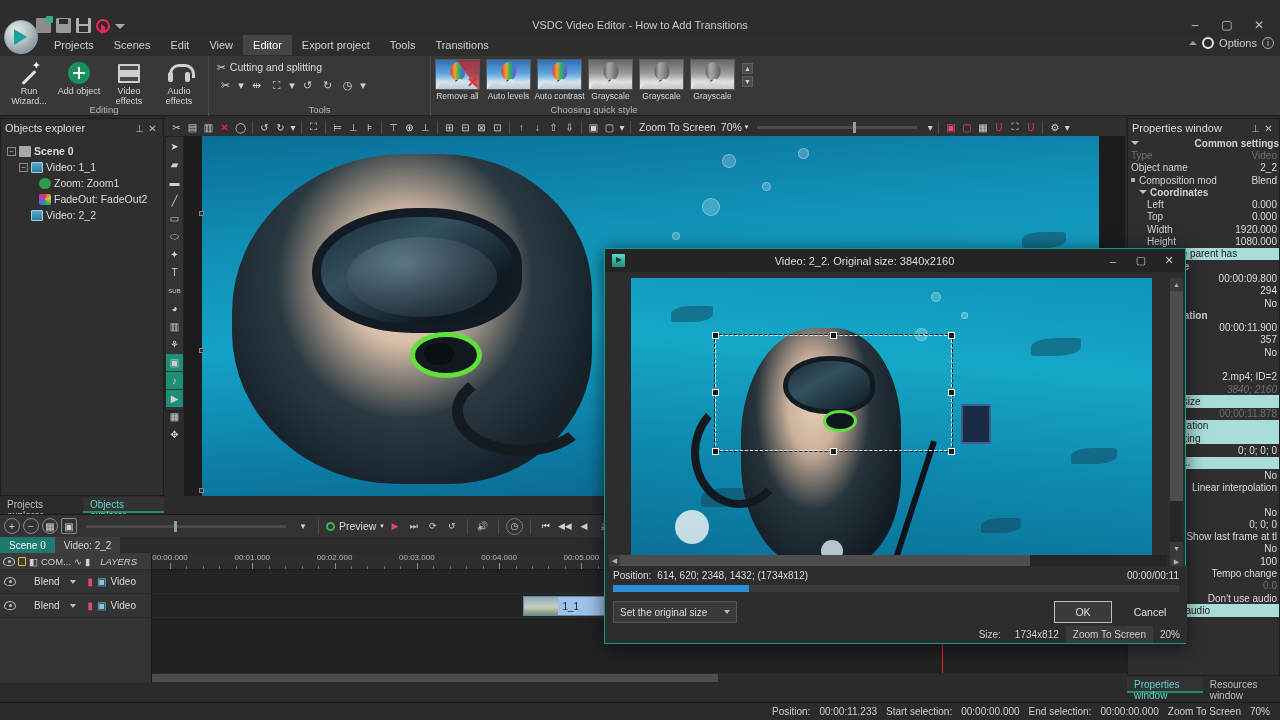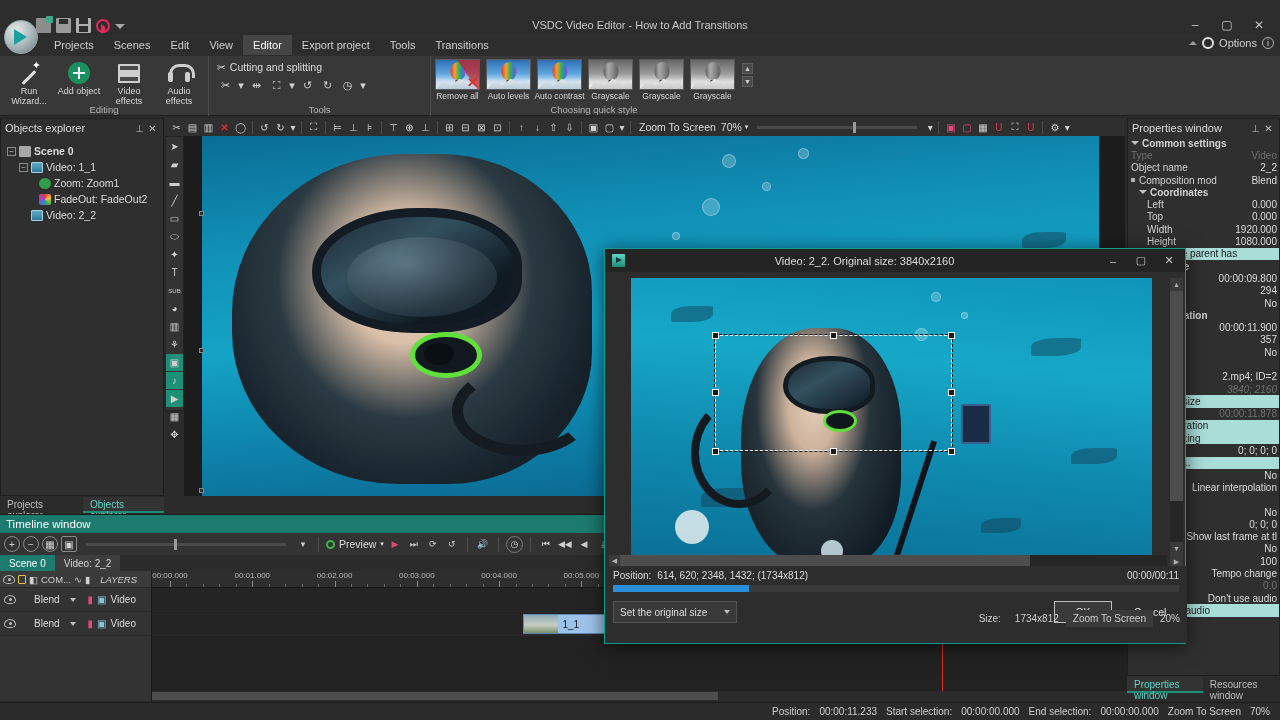--- a/index.html
+++ b/index.html
@@ -232,21 +232,21 @@
   .sel-h{position:absolute;width:7px;height:7px;background:#1a1a1a;border:1px solid #fff;}
   .dlg-foot{position:absolute;left:0;bottom:0;width:582px;height:77px;background:#2d2d2d;}
   .dlg-posrow{display:flex;align-items:center;height:18px;padding:0 8px;font-size:10px;color:#dcdcdc;}
   .dlg-prog{margin:1px 8px 0;height:7px;background:#3a3a3a;position:relative;}
   .dlg-prog .fill{position:absolute;left:0;top:0;bottom:0;width:24%;background:#2a8fd8;}
   .dlg-ctrls{display:flex;align-items:center;height:30px;padding:0 8px;margin-top:5px;}
   .dlg-sel{width:124px;height:22px;background:#3a3a3a;border:1px solid #555;display:flex;align-items:center;padding:0 6px;font-size:10px;color:#dcdcdc;cursor:pointer;}
   .dlg-sel .caret{margin-left:auto;}
   .dlg-btn{width:58px;height:22px;background:#3a3a3a;border:1px solid #5a5a5a;color:#e0e0e0;font-size:10.5px;display:flex;align-items:center;justify-content:center;cursor:pointer;}
   .dlg-btn.primary{border:1px solid #bdbdbd;}
-  .dlg-status{position:absolute;right:0;bottom:16px;height:17px;display:flex;align-items:center;gap:0;font-size:10px;color:#cfcfcf;}
+  .dlg-status{position:absolute;right:0;bottom:0;height:17px;display:flex;align-items:center;gap:0;font-size:10px;color:#cfcfcf;}
   .dsi{padding:0 7px;height:17px;display:flex;align-items:center;}
   .dsi.box{background:#3a3a3a;}
 </style>
 </head>
 <body>
 
 <div id="app">
 
   <div class="titlebar">
     <div class="win-title">VSDC Video Editor - How to Add Transitions</div>
@@ -529,21 +529,21 @@
   </div>
 
   <div class="propwin">
     <div class="dock-hd">
       <span>Properties window</span>
       <span class="sp"></span>
       <div class="dock-btn">⊥</div>
       <div class="dock-btn">✕</div>
     </div>
     <div id="prop-rows">
-        <div class="prow sec" style="padding-left: 3px;">
+        <div class="prow sec" style="padding-left: 3px; justify-content: space-between;">
           <div class="ptri open"></div>
           <span class="pk">Common settings</span>
         </div>
         <div class="prow dim" style="padding-left: 3px;">
           <span class="pk">Type</span>
           <span class="pv">Video</span>
         </div>
         <div class="prow" style="padding-left: 3px;">
           <span class="pk">Object name</span>
           <span class="pv">2_2</span>
@@ -689,21 +689,20 @@
           <span class="pk">o video and audio</span>
         </div>
       </div>
   </div>
   <div class="rdocktabs">
     <div class="dtab active">Properties window</div>
     <div class="dtab">Resources window</div>
   </div>
 
   <div class="tlwin">
-    <div class="tlhd">Timeline window</div>
     <div class="tlbar">
       <div class="tb">+</div>
       <div class="tb">−</div>
       <div class="tb">▦</div>
       <div class="tb sq">▣</div>
       <div class="tbslider"></div>
       <div class="tp">▾</div>
       <div class="tsep"></div>
       <div class="prevtag">
         <div class="grn-dot"></div>

